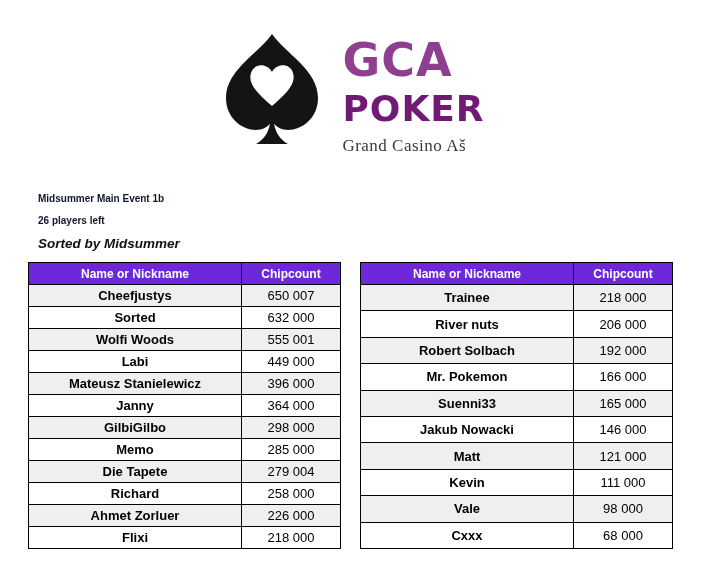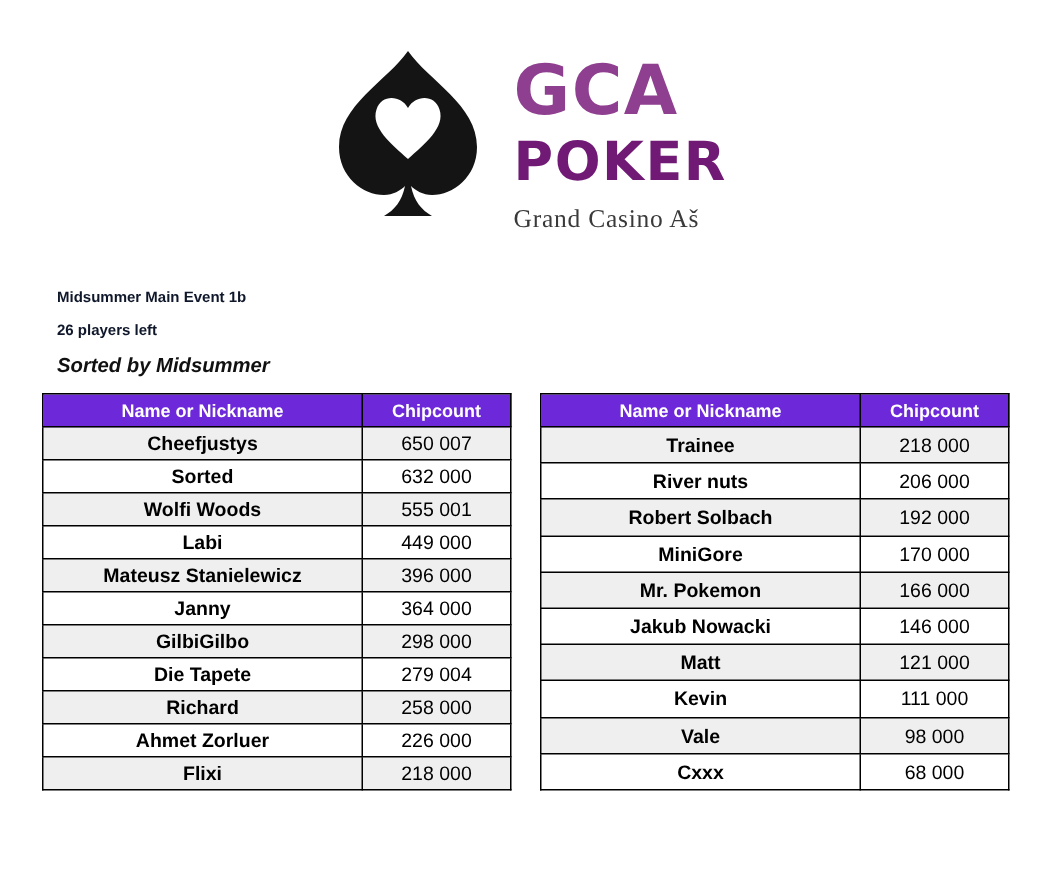--- a/index.html
+++ b/index.html
@@ -197,20 +197,24 @@
           </tr>
         <tr>
             <td class="name">Janny</td>
             <td class="chips">364 000</td>
           </tr>
         <tr>
             <td class="name">GilbiGilbo</td>
             <td class="chips">298 000</td>
           </tr>
         <tr>
+            <td class="name">Memo</td>
+            <td class="chips">285 000</td>
+          </tr>
+        <tr>
             <td class="name">Die Tapete</td>
             <td class="chips">279 004</td>
           </tr>
         <tr>
             <td class="name">Richard</td>
             <td class="chips">258 000</td>
           </tr>
         <tr>
             <td class="name">Ahmet Zorluer</td>
             <td class="chips">226 000</td>
@@ -236,28 +240,28 @@
           </tr>
         <tr>
             <td class="name">River nuts</td>
             <td class="chips">206 000</td>
           </tr>
         <tr>
             <td class="name">Robert Solbach</td>
             <td class="chips">192 000</td>
           </tr>
         <tr>
-            <td class="name">MiniGore</td>
-            <td class="chips">170 000</td>
-          </tr>
-        <tr>
             <td class="name">Mr. Pokemon</td>
             <td class="chips">166 000</td>
           </tr>
         <tr>
+            <td class="name">Suenni33</td>
+            <td class="chips">165 000</td>
+          </tr>
+        <tr>
             <td class="name">Jakub Nowacki</td>
             <td class="chips">146 000</td>
           </tr>
         <tr>
             <td class="name">Matt</td>
             <td class="chips">121 000</td>
           </tr>
         <tr>
             <td class="name">Kevin</td>
             <td class="chips">111 000</td>

